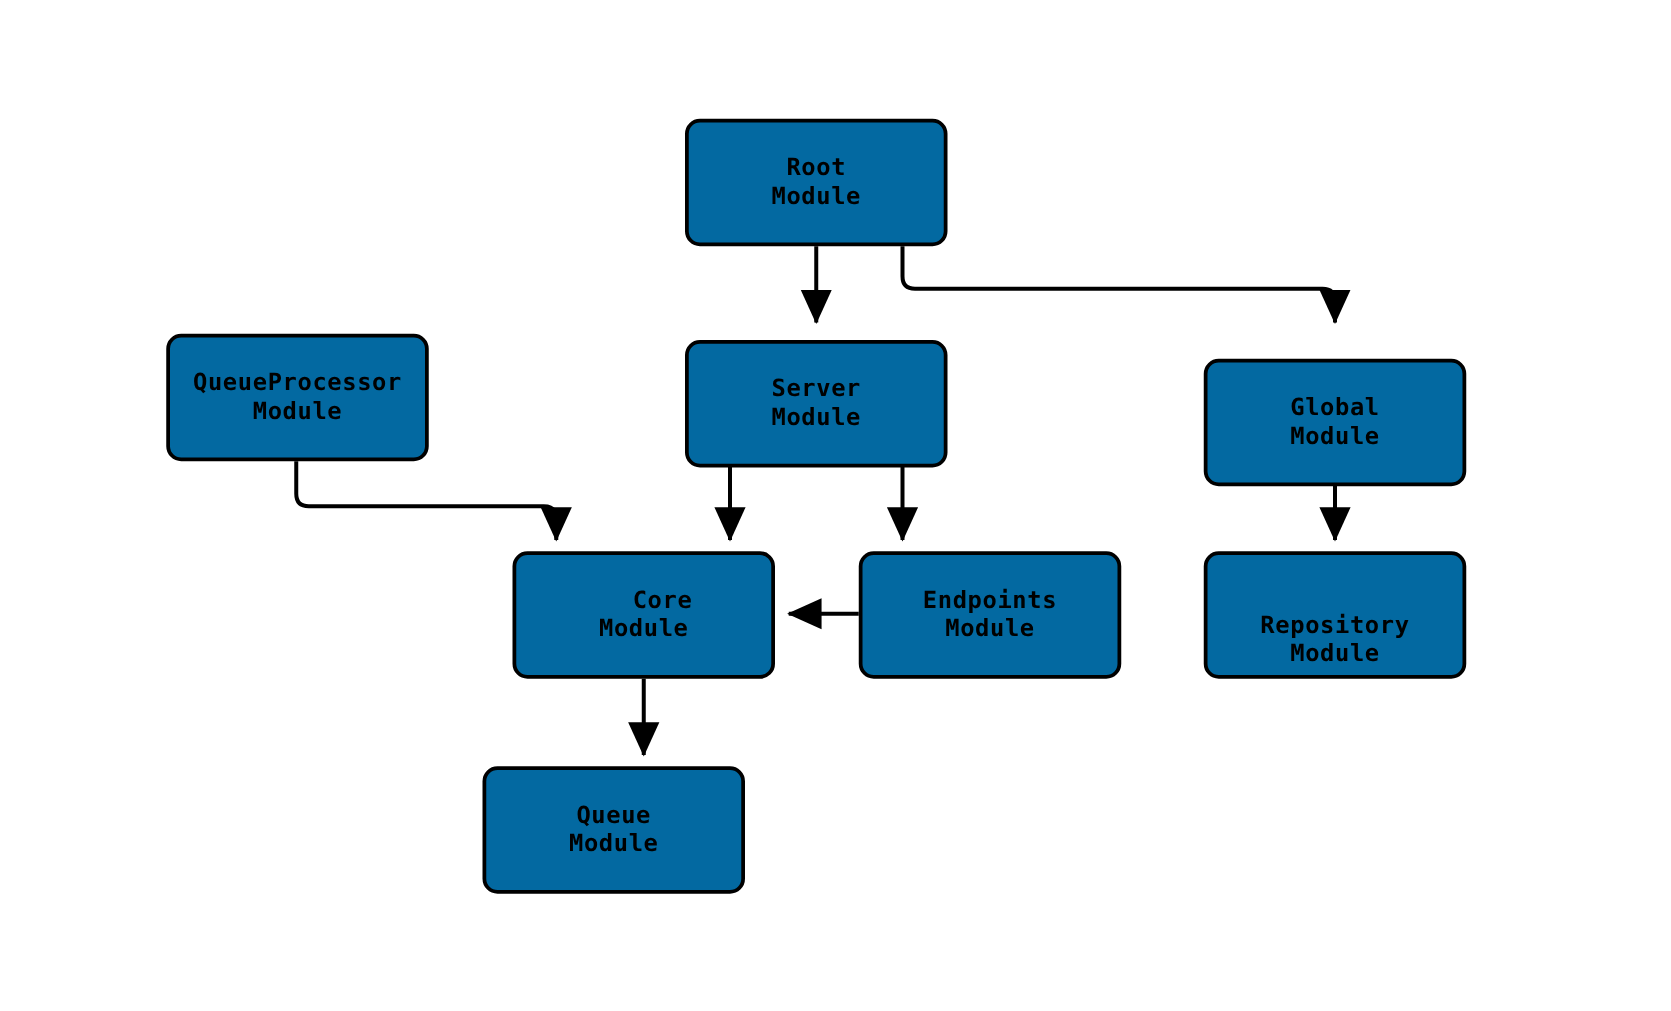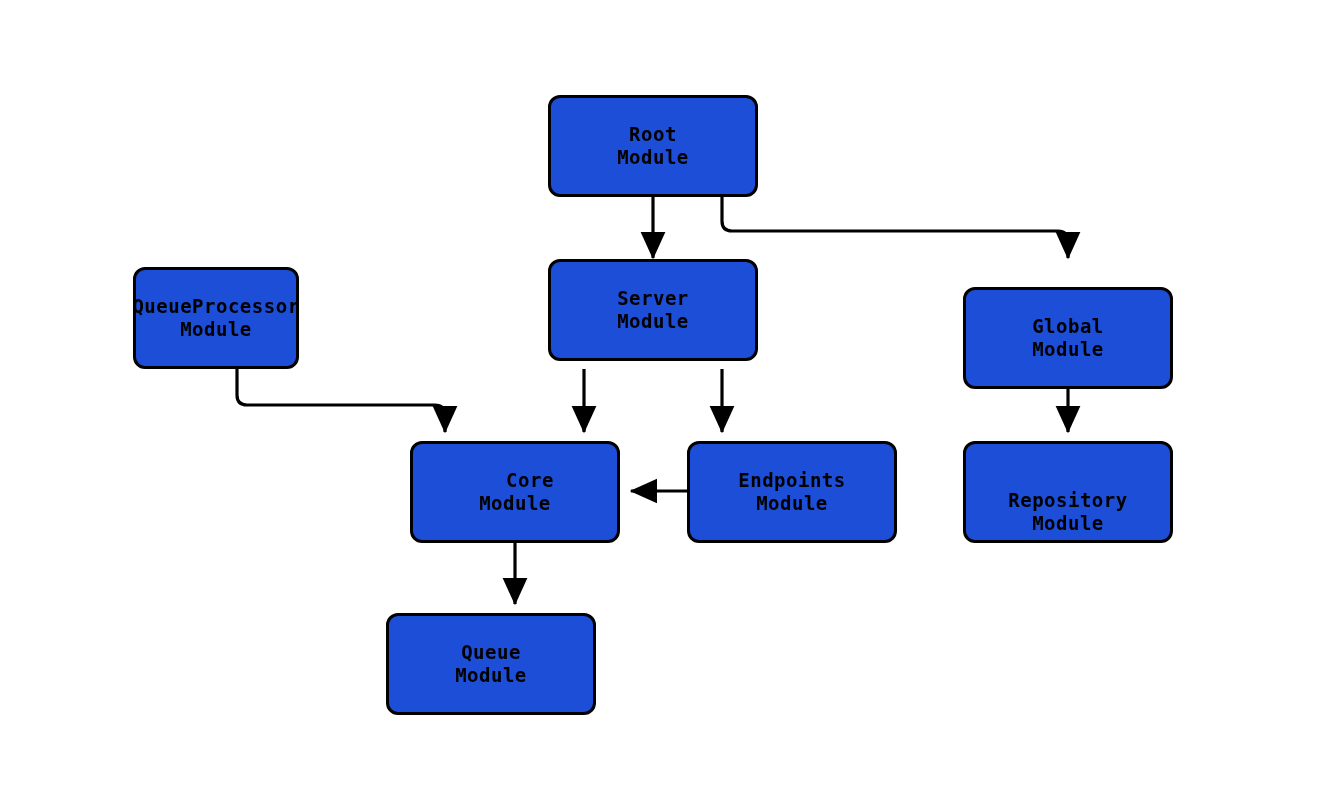--- a/index.html
+++ b/index.html
@@ -21,21 +21,21 @@
   #edge-layer {
     position: absolute;
     left: 0;
     top: 0;
     width: 1337px;
     height: 809px;
   }
   .node-box {
     position: absolute;
     box-sizing: border-box;
-    background: #1d4ed8;
+    background: #0369a1;
     border: 3px solid #000000;
     border-radius: 12px;
     display: flex;
     flex-direction: column;
     align-items: center;
     justify-content: center;
     z-index: 2;
   }
   .node-line {
     font-family: "DejaVu Sans Mono", "Liberation Mono", monospace;
@@ -69,25 +69,25 @@
         <path d="M 687 491 L 631 491" marker-end="url(#arrowhead)"></path>
         <path d="M 515 543 L 515 604" marker-end="url(#arrowhead)"></path>
       </g>
   </svg>
 
   <div id="nodes-group">
       <div class="node-box" style="left: 548px; top: 95px; width: 210px; height: 102px; border-color: rgb(0, 0, 0);">
         <div class="node-line" style="color: rgb(0, 0, 0);">Root</div>
         <div class="node-line" style="color: rgb(0, 0, 0);">Module</div>
       </div>
-      <div class="node-box" style="left: 133px; top: 267px; width: 166px; height: 102px; border-color: rgb(0, 0, 0);">
+      <div class="node-box" style="left: 133px; top: 267px; width: 210px; height: 102px; border-color: rgb(0, 0, 0);">
         <div class="node-line" style="color: rgb(0, 0, 0);">QueueProcessor</div>
         <div class="node-line" style="color: rgb(0, 0, 0);">Module</div>
       </div>
-      <div class="node-box" style="left: 548px; top: 259px; width: 210px; height: 102px; border-color: rgb(0, 0, 0);">
+      <div class="node-box" style="left: 548px; top: 272px; width: 210px; height: 102px; border-color: rgb(0, 0, 0);">
         <div class="node-line" style="color: rgb(0, 0, 0);">Server</div>
         <div class="node-line" style="color: rgb(0, 0, 0);">Module</div>
       </div>
       <div class="node-box" style="left: 963px; top: 267px; width: 210px; height: 102px; border-color: rgb(0, 0, 0); margin-top: 20px;">
         <div class="node-line" style="color: rgb(0, 0, 0);">Global</div>
         <div class="node-line" style="color: rgb(0, 0, 0);">Module</div>
       </div>
       <div class="node-box" style="left: 410px; top: 441px; width: 210px; height: 102px; border-color: rgb(0, 0, 0);">
         <div class="node-line" style="color: rgb(0, 0, 0); margin-left: 30px;">Core</div>
         <div class="node-line" style="color: rgb(0, 0, 0);">Module</div>

